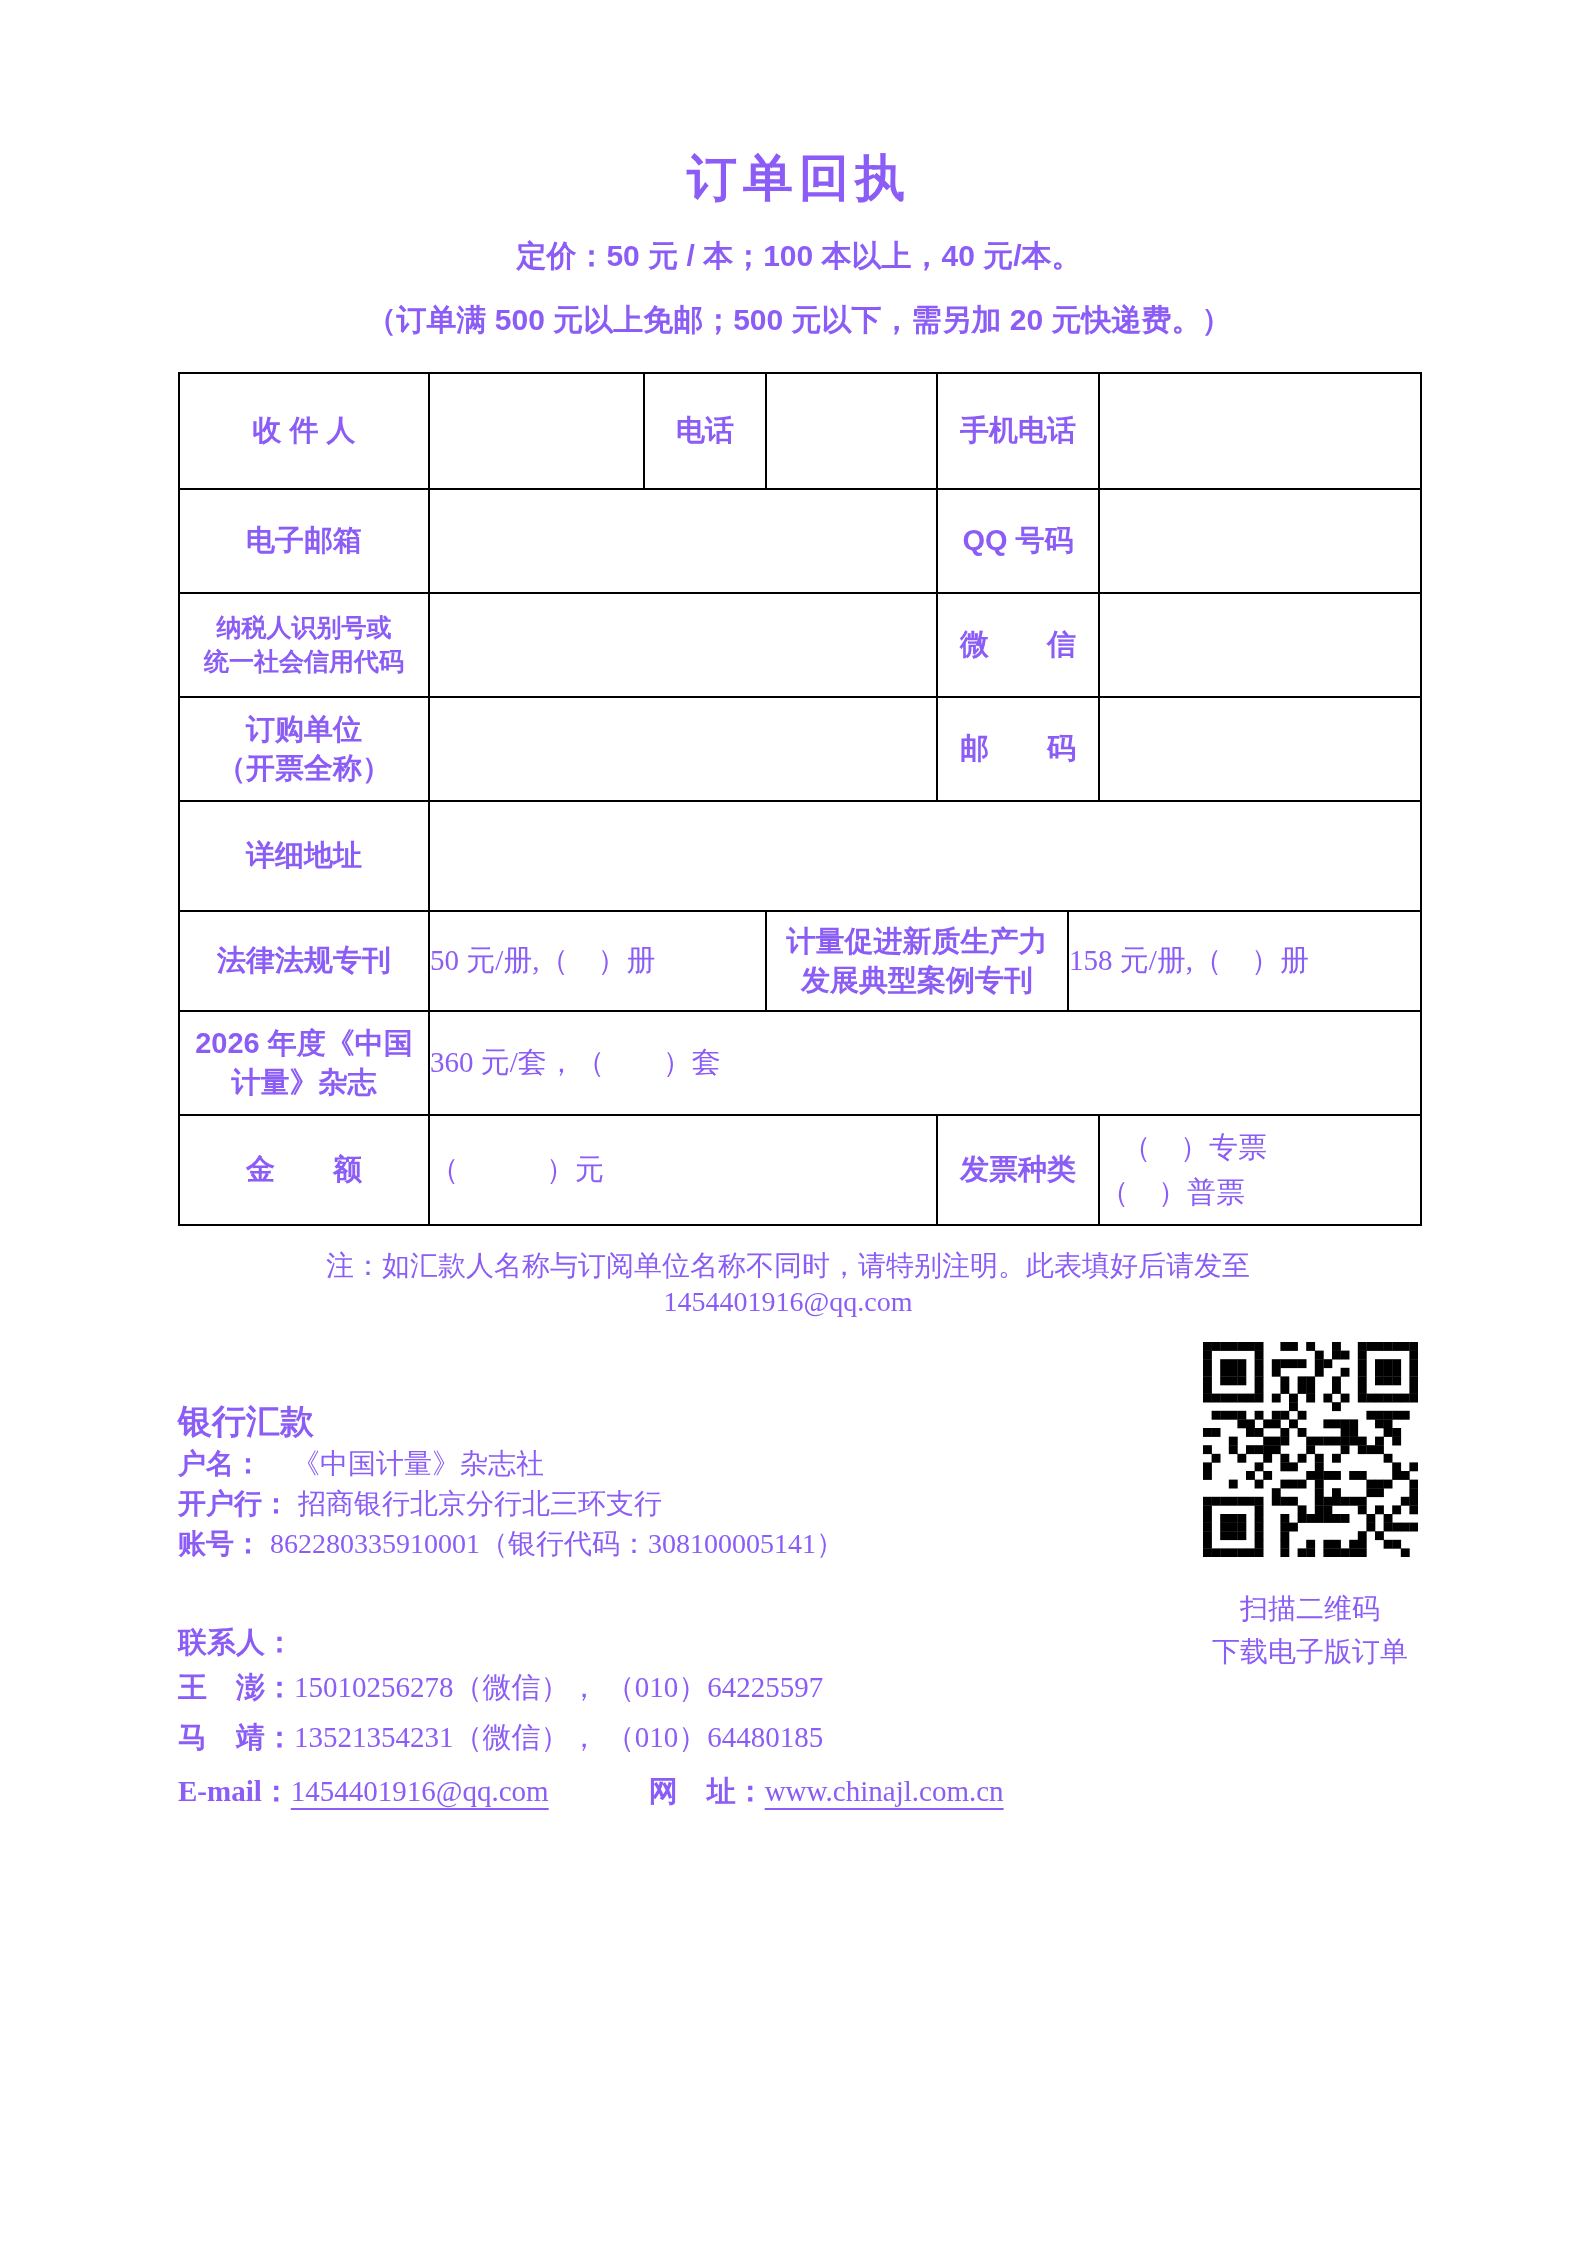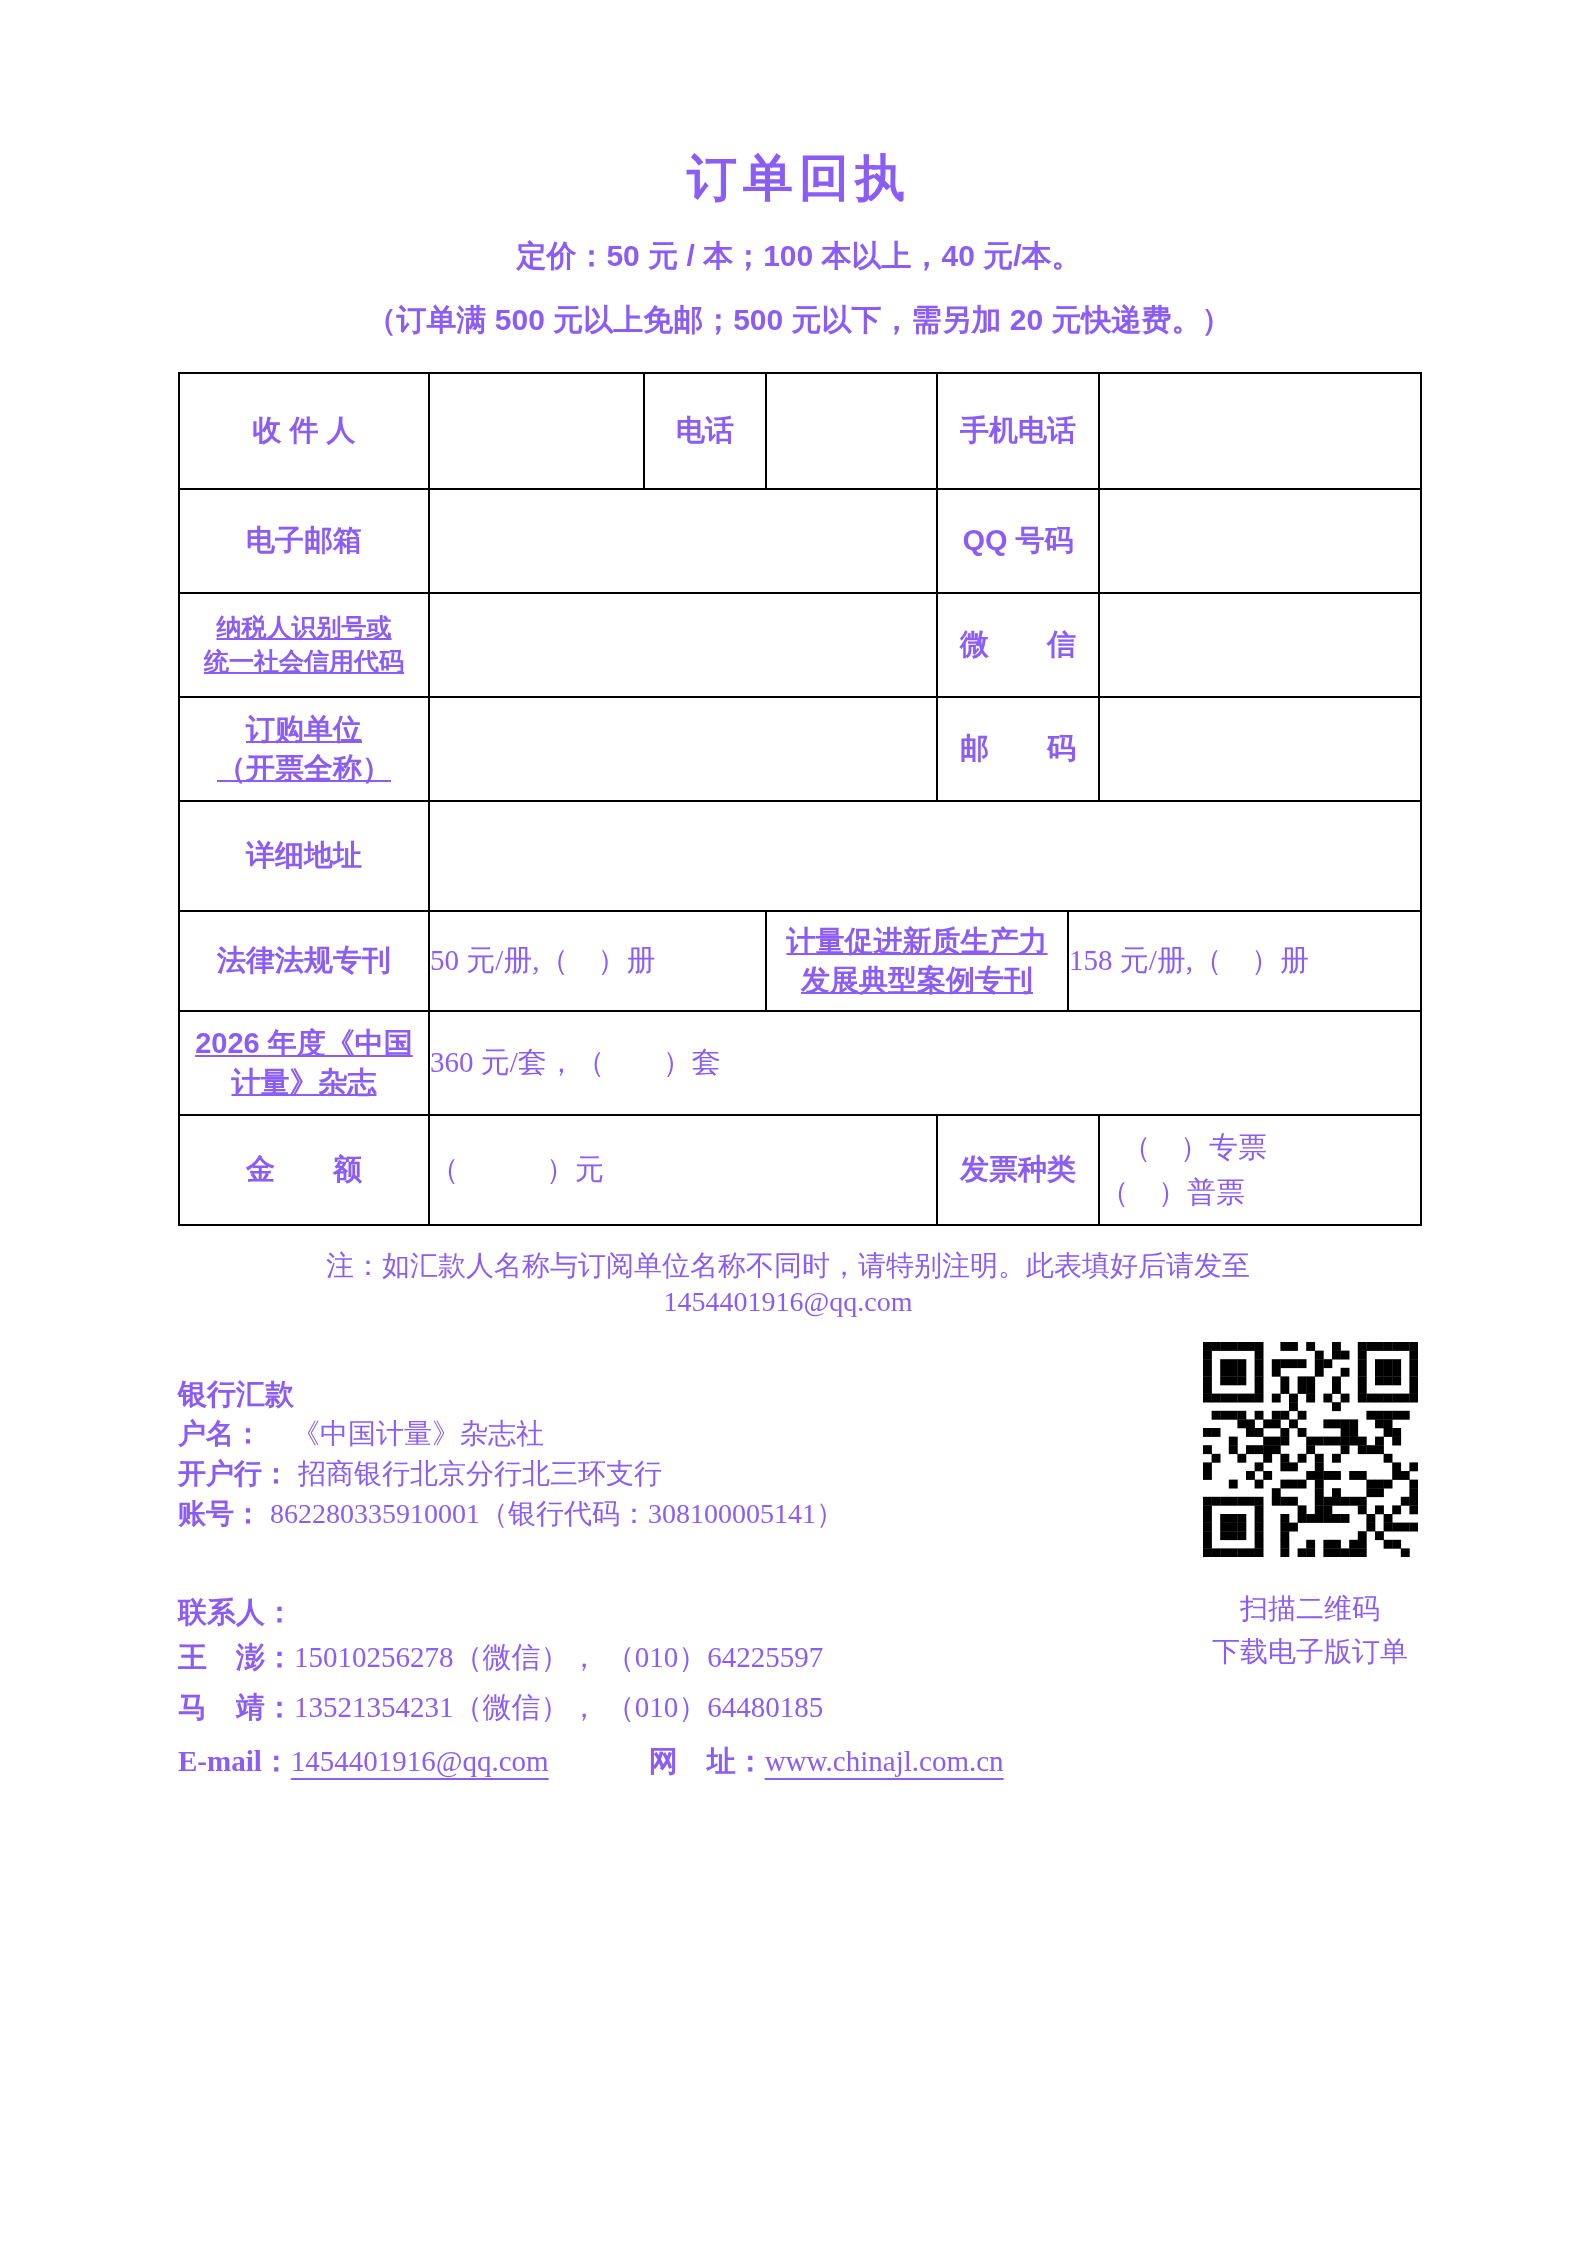--- a/index.html
+++ b/index.html
@@ -28,31 +28,31 @@
   table.form td{border:2px solid #000;vertical-align:middle;padding:0;overflow:hidden;}
   .lbl{ text-align:center;font-family:"Liberation Sans","DejaVu Sans",sans-serif;
         font-weight:bold;font-size:29px;line-height:1.35;}
   .lbl-sm{font-size:25px;}
   .val{font-family:"Liberation Serif","DejaVu Serif",serif;font-size:29px;}
   td.val{padding-left:8px;}
   td.amount{padding-left:64px;}
   td.invoice{padding-left:24px;line-height:1.55;}
   .inv-line1{display:block;margin-left:22px;}
   .inv-line2{display:block;}
-  .two-line span{display:block;text-decoration:underline;}
+  .two-line span{display:block;}
   .r1{height:116px}.r2{height:104px}.r3{height:104px}.r4{height:104px}
   .r5{height:110px}.r6{height:100px}.r7{height:104px}.r8{height:110px}
   .note{
     margin:22px 0 4px 0;padding-left:60px;
     font-size:28px;line-height:36px;font-weight:normal;
     width:1100px;
     text-align:center;
   }
   .lower-left{width:1000px;}
-  .bank-heading{margin-top:54px;font-size:29px;font-weight:bold;line-height:40px;}
+  .bank-heading{margin-top:84px;font-size:34px;font-weight:bold;line-height:40px;font-family:Liberation Mono, monospace;}
   .bank-line{font-size:28px;line-height:40px;}
   .blabel{font-weight:bold;}
   .bank-line .bval{margin-left:8px;}
   .bank-line .bval-wide{margin-left:30px;}
   .contacts-heading{margin-top:58px;font-size:29px;font-weight:bold;line-height:40px;}
   .contact-line{font-size:29px;line-height:50px;}
   .email-line{font-size:29px;line-height:50px;margin-top:4px;}
   .ulink{text-decoration:underline;text-underline-offset:7px;}
   .weblabel{margin-left:100px;}
   .qr-block{position:absolute;left:1190px;top:1342px;width:240px;text-align:center;}

